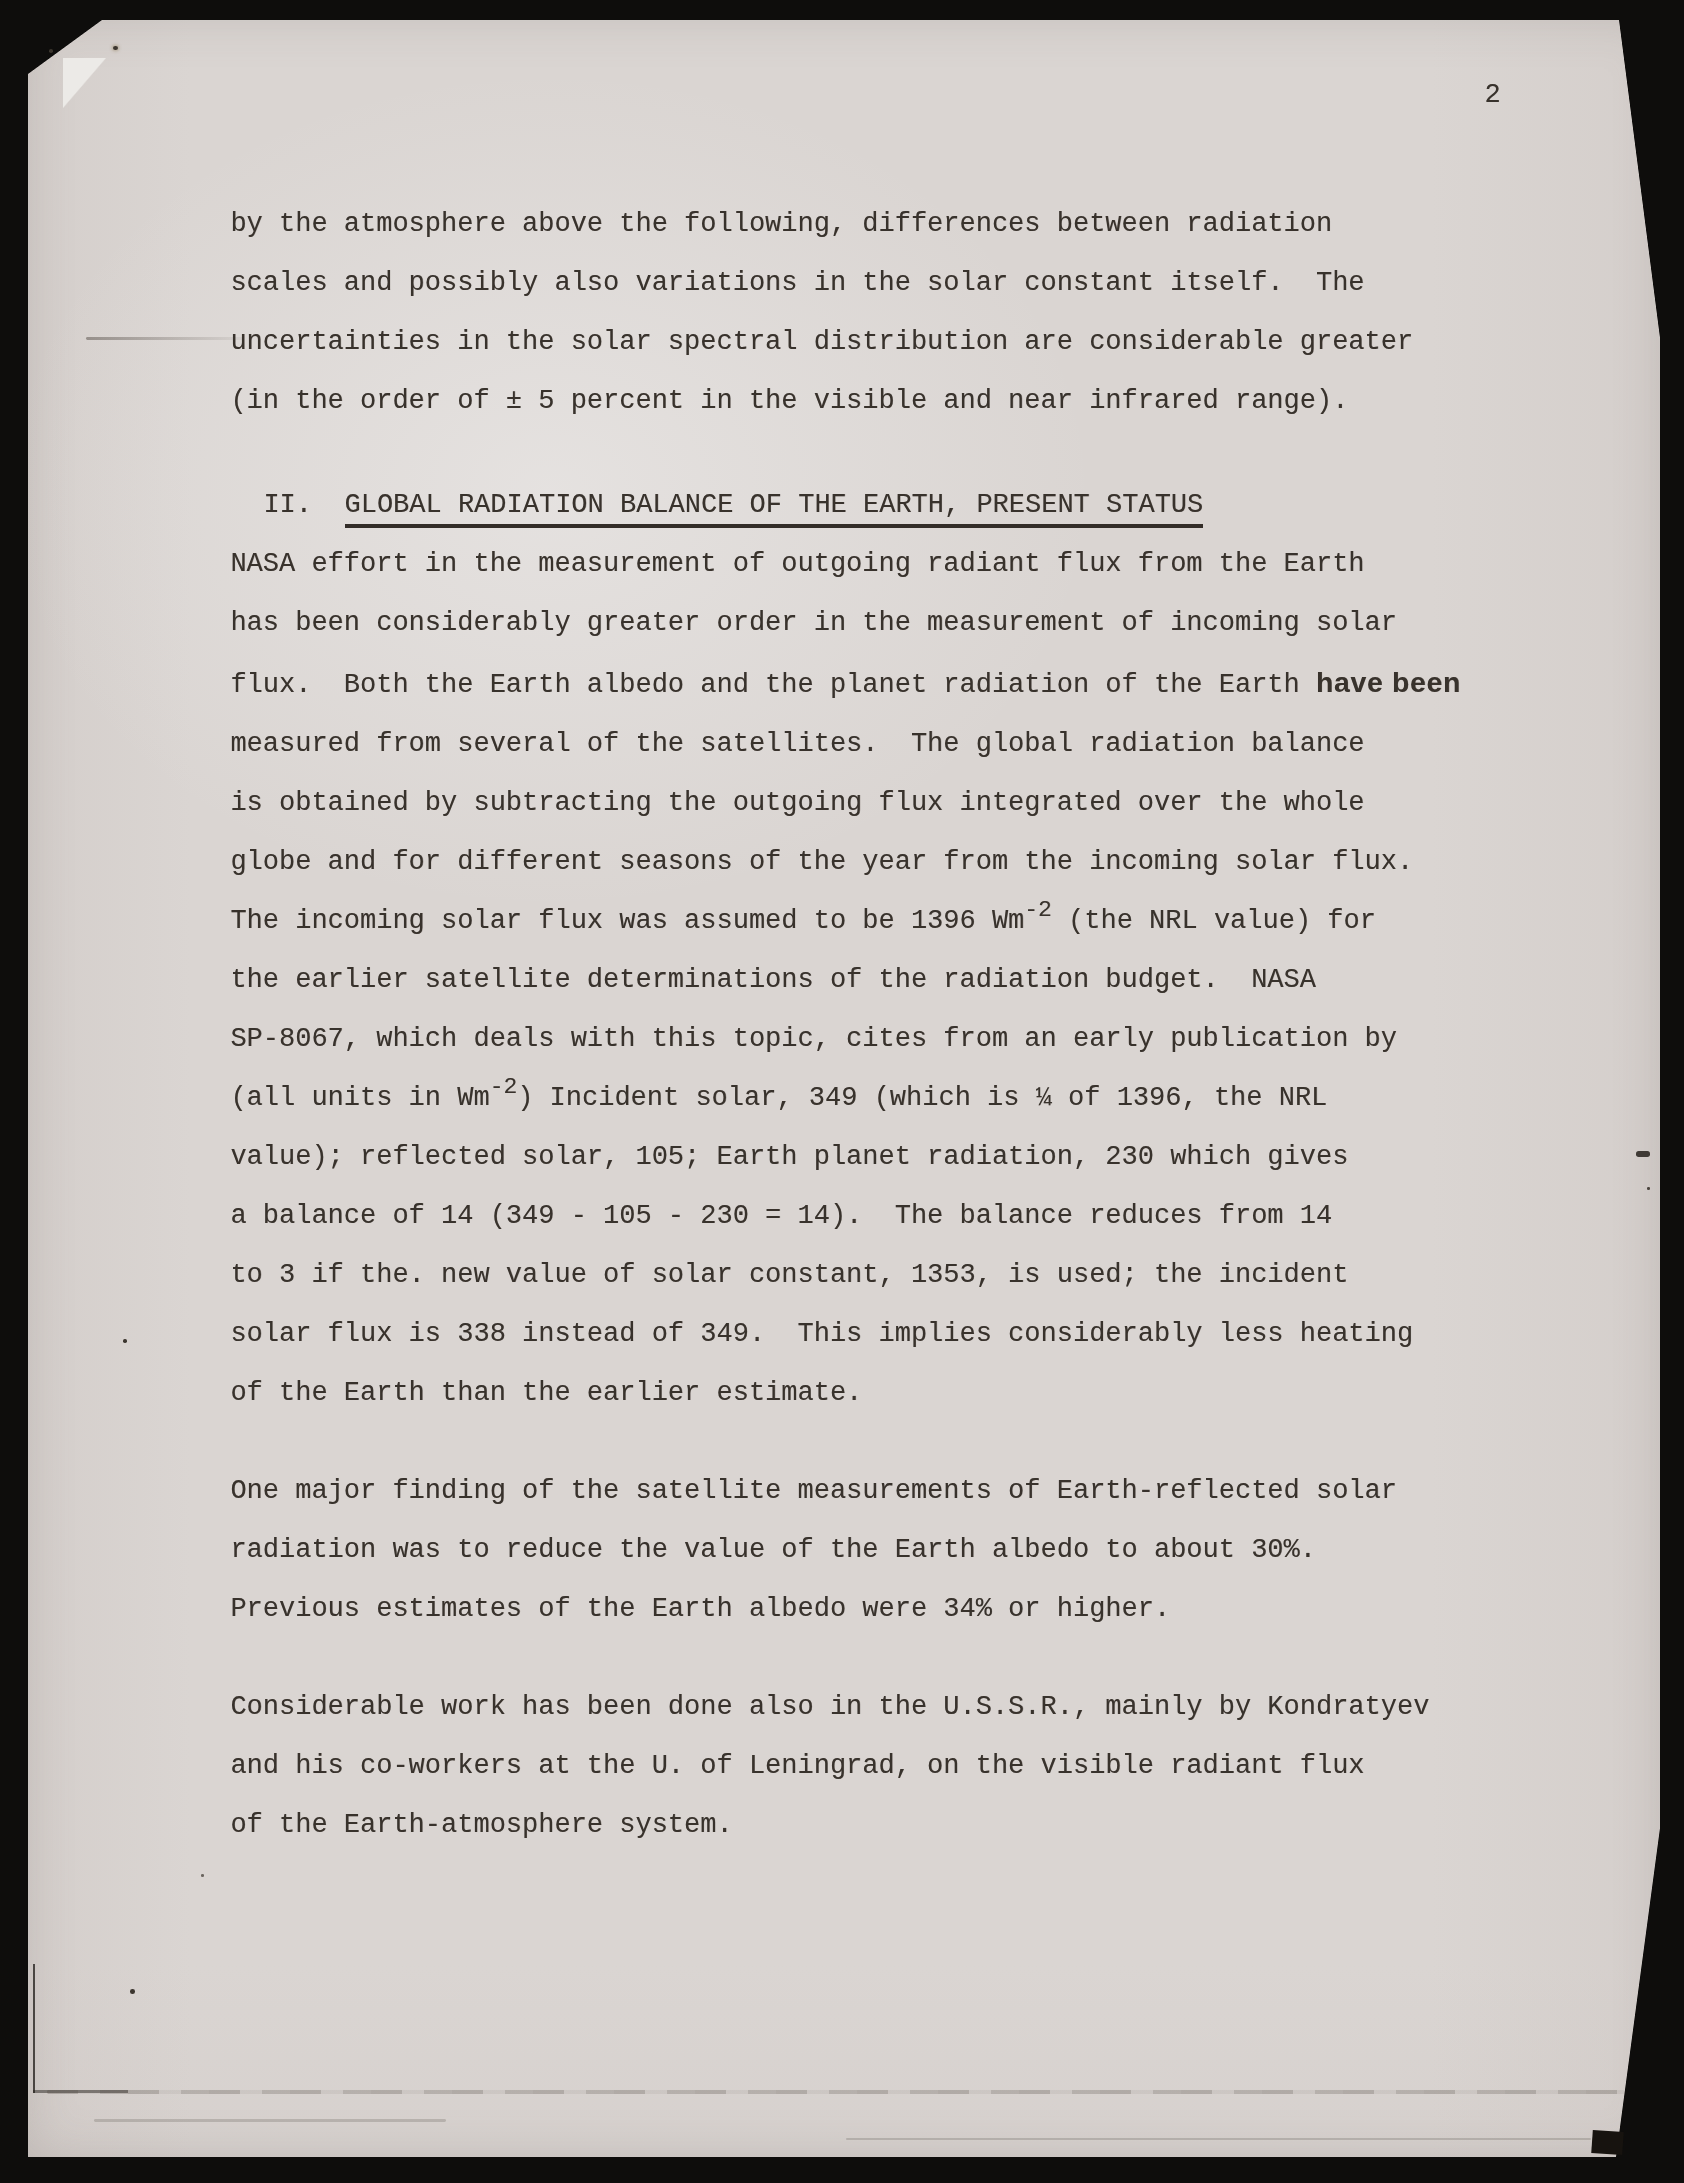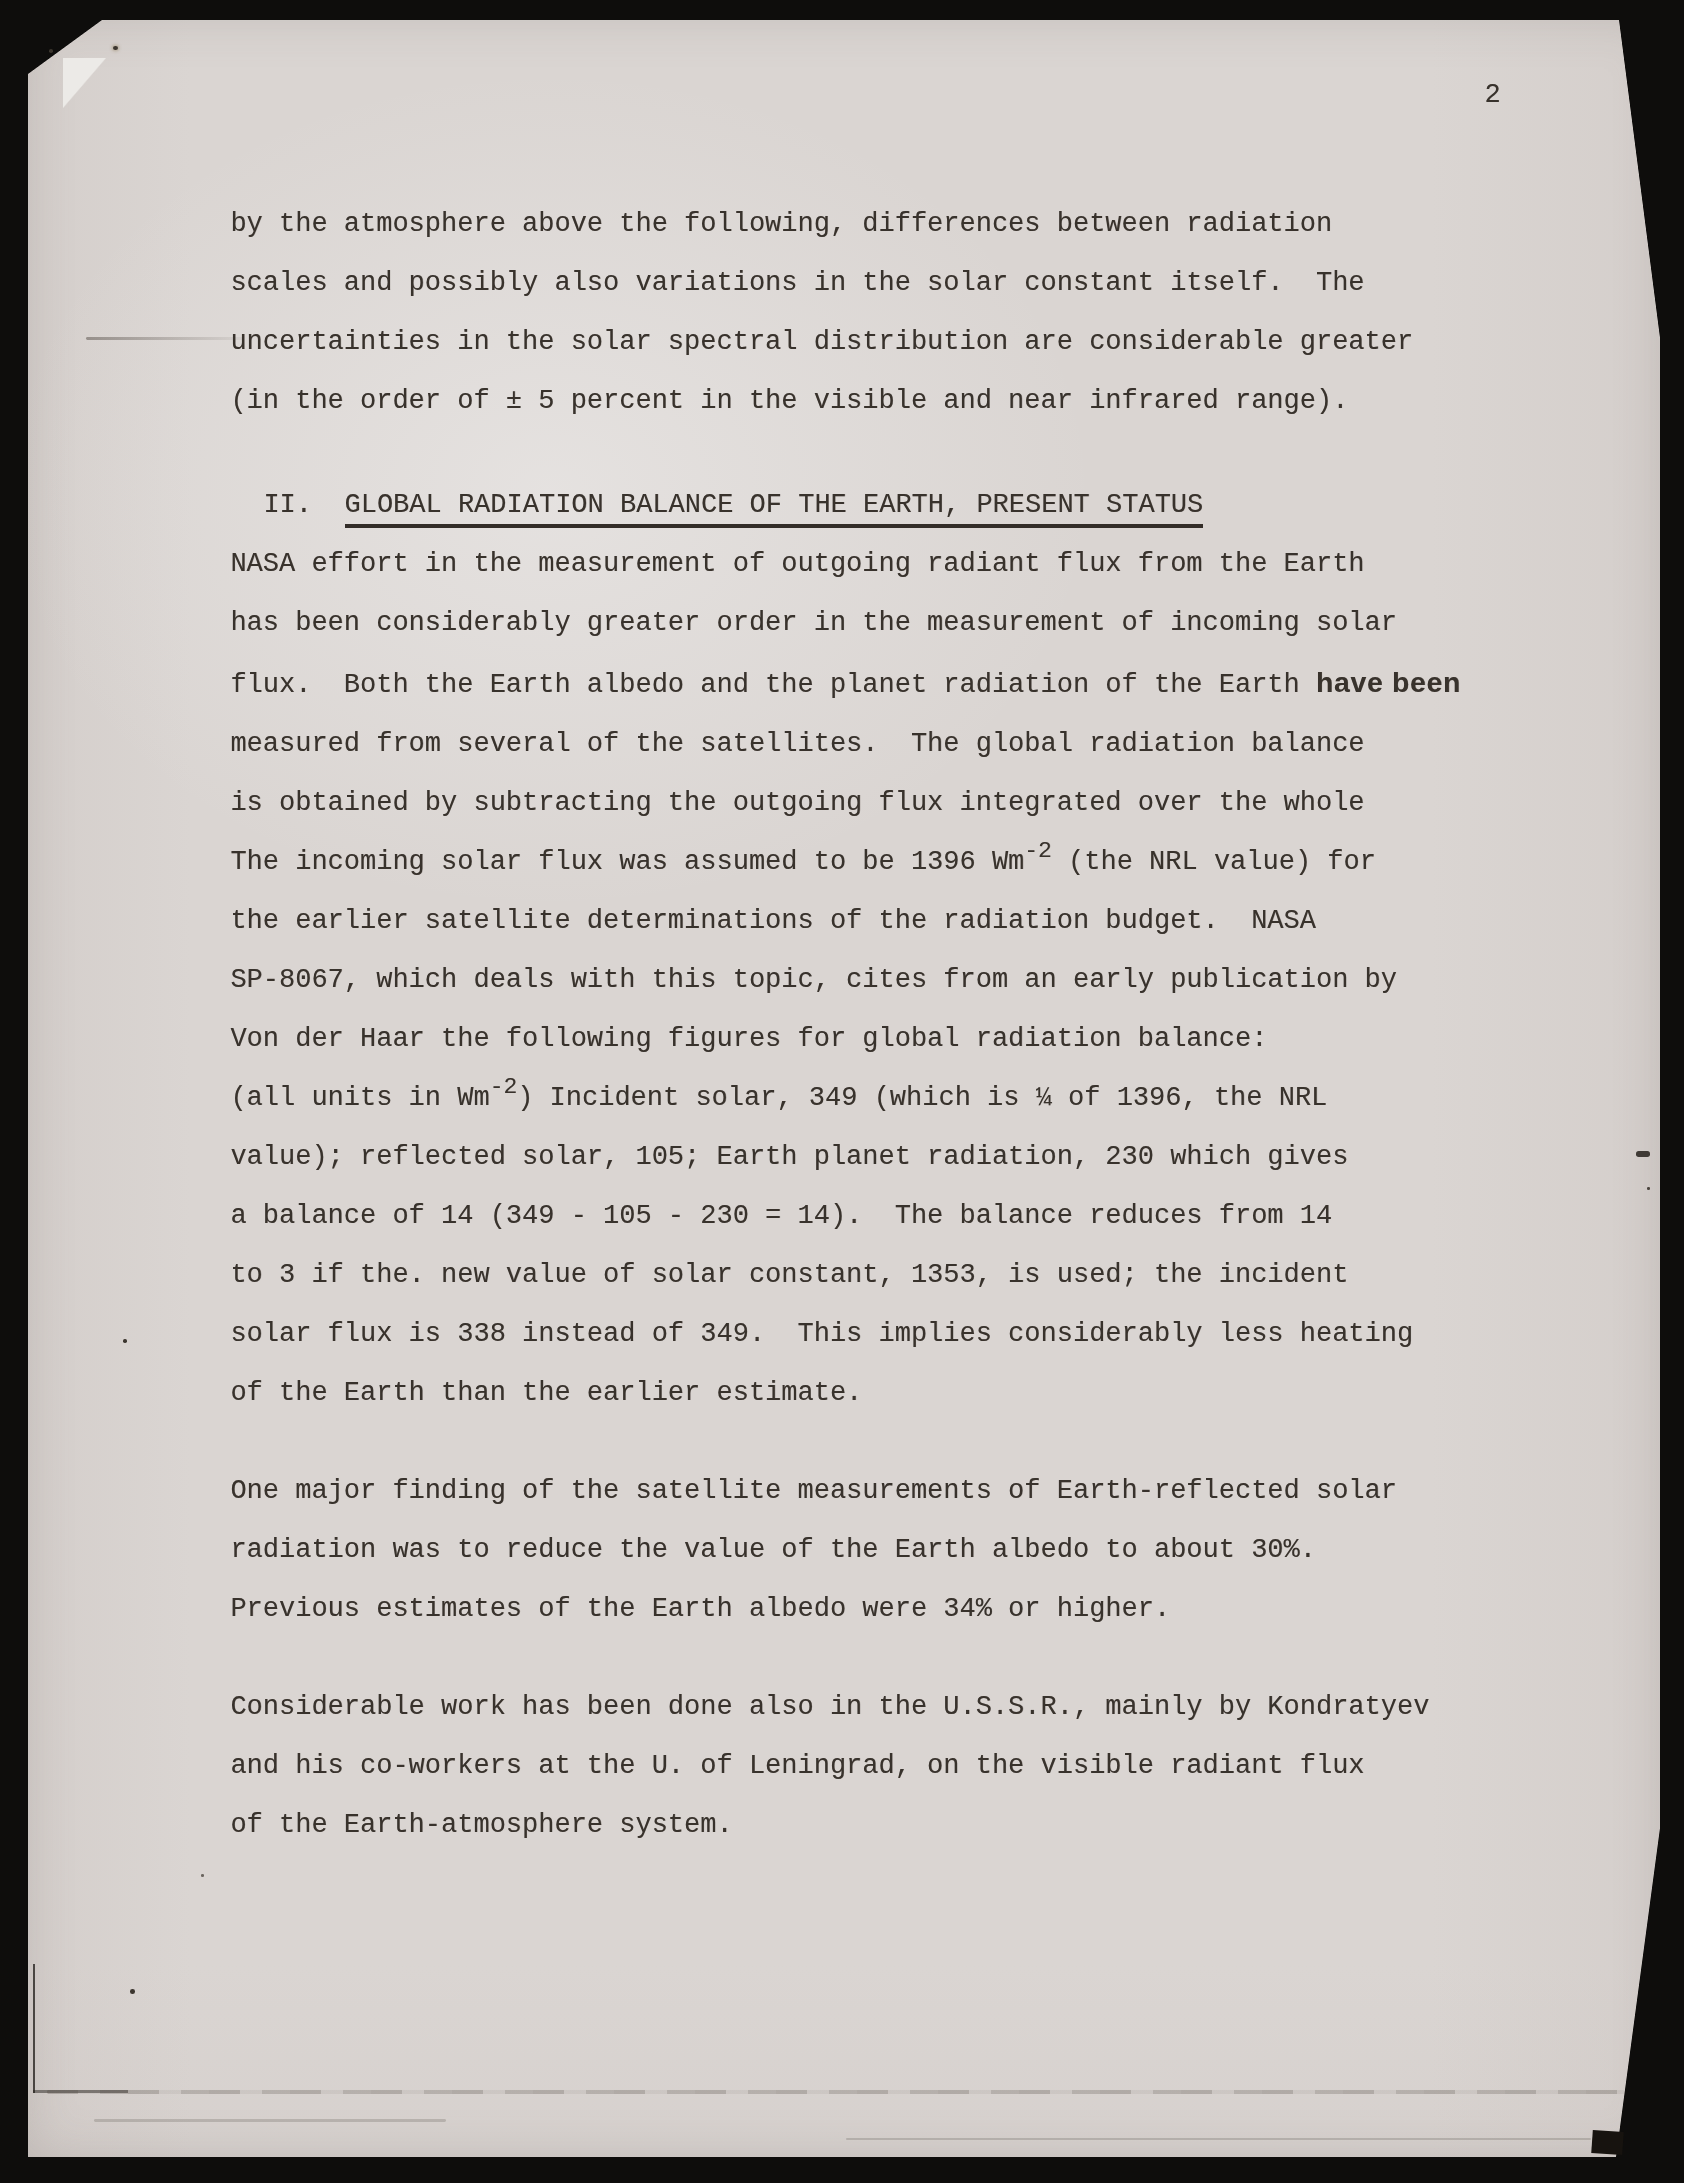--- a/index.html
+++ b/index.html
@@ -111,24 +111,24 @@
       </div>
 
     <div class="heading-line"><span class="heading-numeral">II.</span><span class="heading-title">GLOBAL RADIATION BALANCE OF THE EARTH, PRESENT STATUS</span></div>
 
     <div class="para">
         <div class="tline">NASA effort in the measurement of outgoing radiant flux from the Earth</div>
         <div class="tline">has been considerably greater order in the measurement of incoming solar</div>
         <div class="tline">flux.  Both the Earth albedo and the planet radiation of the Earth <span class="alt">have been</span></div>
         <div class="tline">measured from several of the satellites.  The global radiation balance</div>
         <div class="tline">is obtained by subtracting the outgoing flux integrated over the whole</div>
+        <div class="tline">globe and for different seasons of the year from the incoming solar flux.</div>
         <div class="tline">The incoming solar flux was assumed to be 1396 Wm<sup>-2</sup> (the NRL value) for</div>
         <div class="tline">the earlier satellite determinations of the radiation budget.  NASA</div>
         <div class="tline">SP-8067, which deals with this topic, cites from an early publication by</div>
-        <div class="tline">Von der Haar the following figures for global radiation balance:</div>
         <div class="tline">(all units in Wm<sup>-2</sup>) Incident solar, 349 (which is ¼ of 1396, the NRL</div>
         <div class="tline">value); reflected solar, 105; Earth planet radiation, 230 which gives</div>
         <div class="tline">a balance of 14 (349 - 105 - 230 = 14).  The balance reduces from 14</div>
         <div class="tline">to 3 if the. new value of solar constant, 1353, is used; the incident</div>
         <div class="tline">solar flux is 338 instead of 349.  This implies considerably less heating</div>
         <div class="tline">of the Earth than the earlier estimate.</div>
       </div>
     <div class="para gap">
         <div class="tline">One major finding of the satellite measurements of Earth-reflected solar</div>
         <div class="tline">radiation was to reduce the value of the Earth albedo to about 30%.</div>

